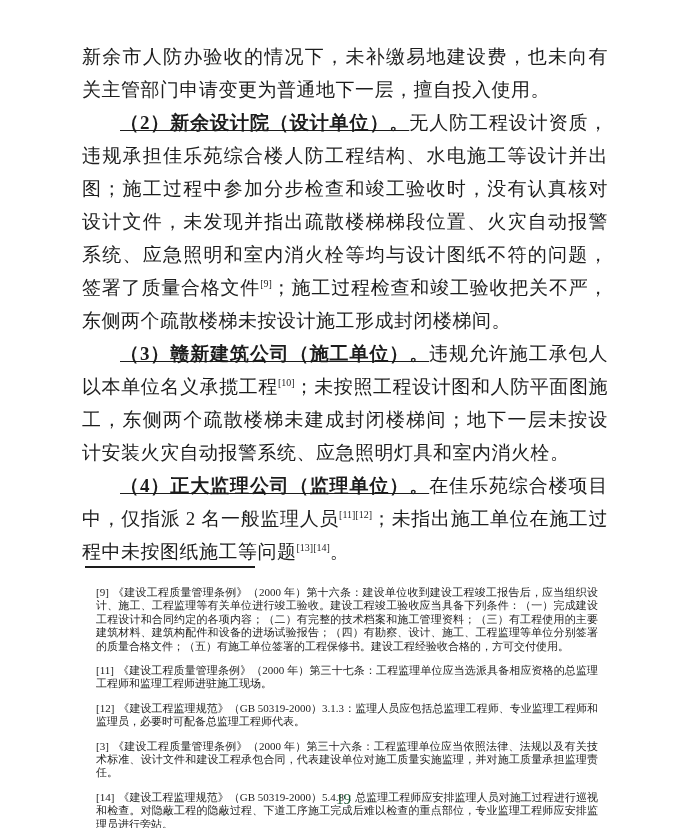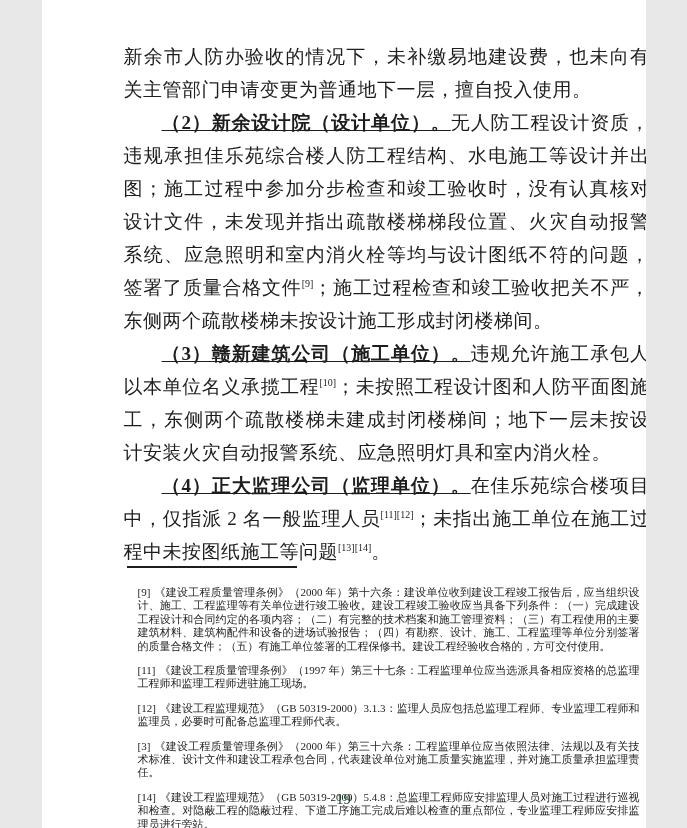--- a/index.html
+++ b/index.html
@@ -2,21 +2,21 @@
 <html><head>
 <meta charset="utf-8">
 <style>
   html, body {
     margin: 0;
     padding: 0;
     background: #e8e8e8;
   }
   .page {
     position: relative;
-    width: 604px;
+    width: 687px;
     height: 828px;
     margin: 0 auto;
     background: #ffffff;
     overflow: hidden;
     color: #1d1d1d;
     font-family: "Liberation Serif", "DejaVu Serif", serif;
   }
   .body-text {
     position: absolute;
     left: 82px;
@@ -82,19 +82,19 @@
 <div class="page">
   <div class="body-text" id="body-container">
       <p><span>新余市人防办验收的情况下，未补缴易地建设费，也未向有关主管部门申请变更为普通地下一层，擅自投入使用。</span></p>
       <p class="indent"><span class="seg-bold">（2）新余设计院（设计单位）。</span><span>无人防工程设计资质，违规承担佳乐苑综合楼人防工程结构、水电施工等设计并出图；施工过程中参加分步检查和竣工验收时，没有认真核对设计文件，未发现并指出疏散楼梯梯段位置、火灾自动报警系统、应急照明和室内消火栓等均与设计图纸不符的问题，签署了质量合格文件</span><sup class="fn-ref">[9]</sup><span>；施工过程检查和竣工验收把关不严，东侧两个疏散楼梯未按设计施工形成封闭楼梯间。</span></p>
       <p class="indent"><span class="seg-bold">（3）赣新建筑公司（施工单位）。</span><span>违规允许施工承包人以本单位名义承揽工程</span><sup class="fn-ref">[10]</sup><span>；未按照工程设计图和人防平面图施工，东侧两个疏散楼梯未建成封闭楼梯间；地下一层未按设计安装火灾自动报警系统、应急照明灯具和室内消火栓。</span></p>
       <p class="indent"><span class="seg-bold">（4）正大监理公司（监理单位）。</span><span>在佳乐苑综合楼项目中，仅指派 2 名一般监理人员</span><sup class="fn-ref">[11][12]</sup><span>；未指出施工单位在施工过程中未按图纸施工等问题</span><sup class="fn-ref">[13][14]</sup><span>。</span></p>
     </div>
   <div class="footnote-sep"></div>
   <div class="footnotes" id="footnotes-container">
       <div class="footnote"><span class="fn-marker">[9]</span><span>《建设工程质量管理条例》（2000 年）第十六条：建设单位收到建设工程竣工报告后，应当组织设计、施工、工程监理等有关单位进行竣工验收。建设工程竣工验收应当具备下列条件：（一）完成建设工程设计和合同约定的各项内容；（二）有完整的技术档案和施工管理资料；（三）有工程使用的主要建筑材料、建筑构配件和设备的进场试验报告；（四）有勘察、设计、施工、工程监理等单位分别签署的质量合格文件；（五）有施工单位签署的工程保修书。建设工程经验收合格的，方可交付使用。</span></div>
-      <div class="footnote"><span class="fn-marker">[11]</span><span>《建设工程质量管理条例》（1997 年）第三十七条：工程监理单位应当选派具备相应资格的总监理工程师和监理工程师进驻施工现场。</span></div>
+      <div class="footnote"><span class="fn-marker">[11]</span><span>《建设工程质量管理条例》（2000 年）第三十七条：工程监理单位应当选派具备相应资格的总监理工程师和监理工程师进驻施工现场。</span></div>
       <div class="footnote"><span class="fn-marker">[12]</span><span>《建设工程监理规范》（GB 50319-2000）3.1.3：监理人员应包括总监理工程师、专业监理工程师和监理员，必要时可配备总监理工程师代表。</span></div>
       <div class="footnote"><span class="fn-marker">[3]</span><span>《建设工程质量管理条例》（2000 年）第三十六条：工程监理单位应当依照法律、法规以及有关技术标准、设计文件和建设工程承包合同，代表建设单位对施工质量实施监理，并对施工质量承担监理责任。</span></div>
       <div class="footnote"><span class="fn-marker">[14]</span><span>《建设工程监理规范》（GB 50319-2000）5.4.8：总监理工程师应安排监理人员对施工过程进行巡视和检查。对隐蔽工程的隐蔽过程、下道工序施工完成后难以检查的重点部位，专业监理工程师应安排监理员进行旁站。</span></div>
     </div>
   <div class="page-number">19</div>
 </div>
 
 </body></html>

